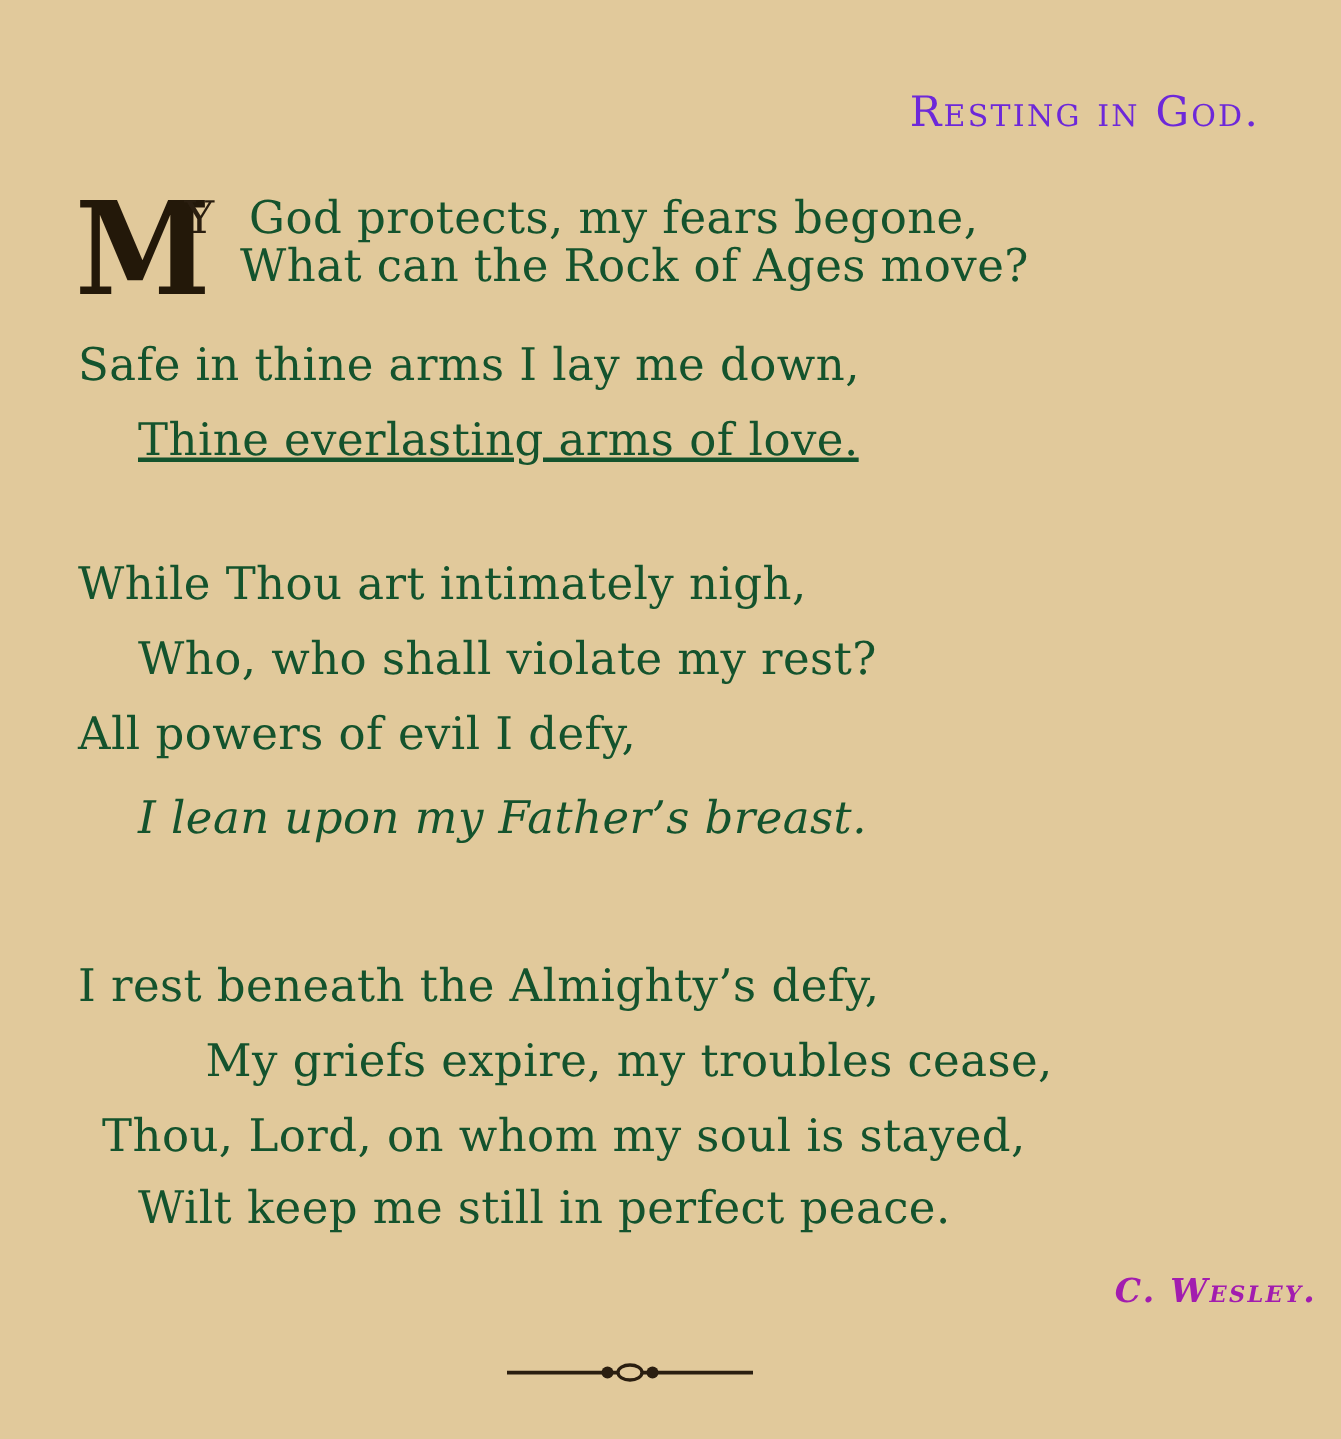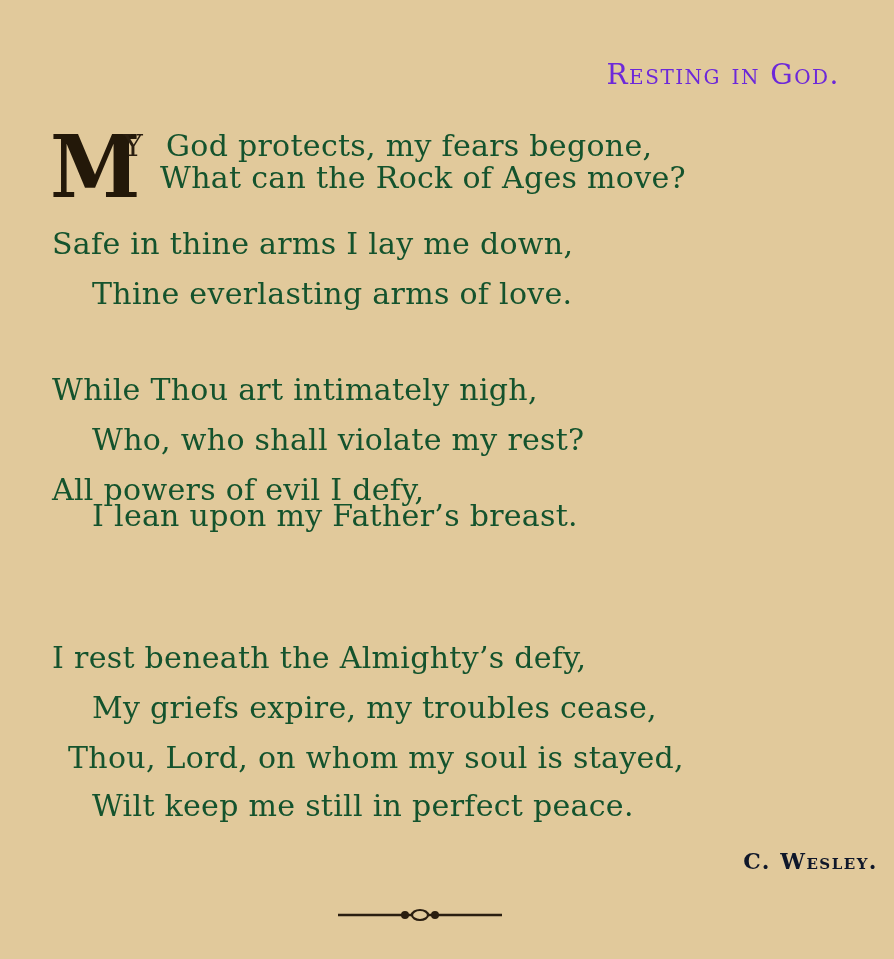--- a/index.html
+++ b/index.html
@@ -55,21 +55,22 @@
       color: #2a1e10;
     }
     .author {
       position: absolute;
       top: 848px;
       right: 16px;
       font-size: 22px;
       font-weight: bold;
       font-variant: small-caps;
       letter-spacing: 1.5px;
-      color: #0f172a;
+      color: #a21caf;
+      font-style: italic;
     }
     .ornament {
       position: absolute;
       left: 338px;
       top: 908px;
       width: 164px;
       height: 14px;
     }
   </style>
 </head>
@@ -78,33 +79,33 @@
 <div>
 
   <div class="title">Resting in God.</div>
 
   <div>
     <span class="dropcap">M</span>
     <span class="capY">Y</span>
     <div class="line" style="left:166px; top:128px;">God protects, my fears begone,</div>
     <div class="line" style="left:160px; top:160px;">What can the Rock of Ages move?</div>
     <div class="line flush" style="top:226px;text-align:center;">Safe in thine arms I lay me down,</div>
-    <div class="line indent" style="top:276px;">Thine everlasting arms of love.</div>
+    <div class="line indent" style="top:276px;text-decoration:underline;">Thine everlasting arms of love.</div>
   </div>
 
   <div>
     <div class="line flush" style="top:372px;">While Thou art intimately nigh,</div>
     <div class="line indent" style="top:422px;">Who, who shall violate my rest?</div>
     <div class="line flush" style="top:472px;">All powers of evil I defy,</div>
-    <div class="line indent" style="top:498px;">I lean upon my Father’s breast.</div>
+    <div class="line indent" style="top:528px;font-style:italic;">I lean upon my Father’s breast.</div>
   </div>
 
   <div>
     <div class="line flush" style="top:640px;">I rest beneath the Almighty’s defy,</div>
-    <div class="line indent" style="top:690px;">My griefs expire, my troubles cease,</div>
+    <div class="line indent" style="top:690px;margin-left:45px;">My griefs expire, my troubles cease,</div>
     <div class="line flush" style="top:740px;margin-left:16px;">Thou, Lord, on whom my soul is stayed,</div>
     <div class="line indent" style="top:788px;">Wilt keep me still in perfect peace.</div>
   </div>
 
   <div class="author">C. Wesley.</div>
 
   <svg class="ornament" viewBox="0 0 164 14">
     <line x1="0" y1="7" x2="164" y2="7" stroke="#2a1e10" stroke-width="2.5"></line>
     <circle cx="67" cy="7" r="4" fill="#2a1e10"></circle>
     <circle cx="97" cy="7" r="4" fill="#2a1e10"></circle>

